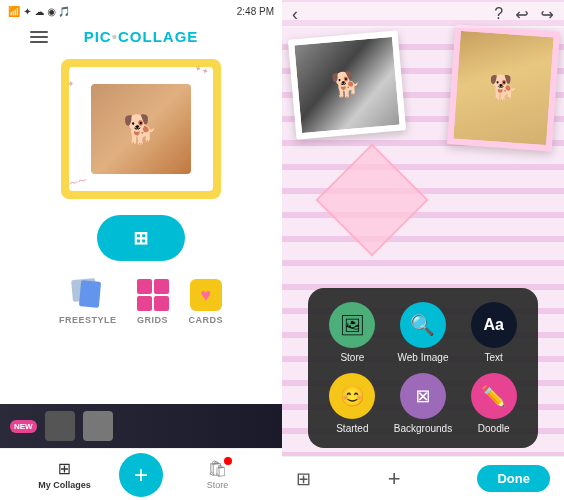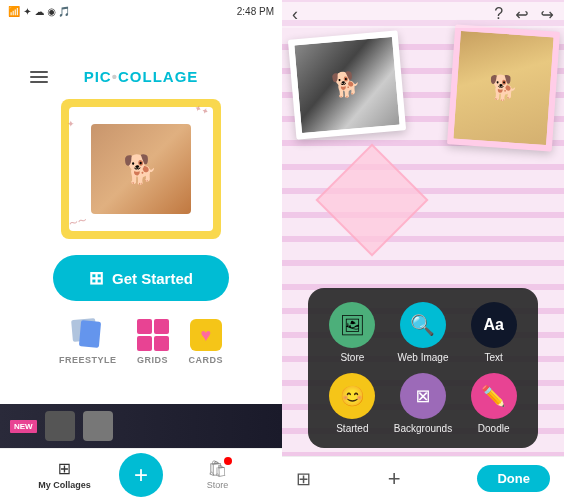--- a/index.html
+++ b/index.html
@@ -36,21 +36,20 @@
     }
     .status-left { display: flex; align-items: center; gap: 3px; }
     .status-right { display: flex; align-items: flex-start; gap: 3px; font-size: 10px; }
 
     .header {
       width: 100%;
       display: flex;
       align-items: center;
       justify-content: space-between;
       padding: 6px 30px;
-      margin-top: 40px;
     }
     .hamburger-icon {
       display: flex; flex-direction: column; gap: 3px; cursor: pointer;
     }
     .hamburger-icon span {
       display: block; width: 18px; height: 2px; background: #555; border-radius: 2px;
     }
     .logo {
       font-size: 15px;
       font-weight: 700;
@@ -179,21 +178,21 @@
       padding: 0 10px;
       gap: 8px;
       overflow: hidden;
     }
     .banner-new {
       background: #e84393;
       color: #fff;
       font-size: 8px;
       font-weight: 700;
       padding: 2px 4px;
-      border-radius: 1px;
+      border-radius: 6px;
     }
     .banner-text {
       color: #aaa;
       font-size: 10px;
       flex: 1;
     }
     .banner-thumb {
       width: 30px; height: 30px;
       background: #555;
       border-radius: 4px;
@@ -423,21 +422,20 @@
     <div class="doodle doodle1">✦✦</div>
     <div class="doodle doodle2">〜〜</div>
     <div class="doodle doodle3">✦</div>
     <div class="collage-dog">
       <div class="dog-placeholder">🐕</div>
     </div>
   </div>
 
   <button class="get-started-btn">
     <span class="btn-icon">⊞</span>
-    <span>Get Started</span>
   </button>
 
   <div class="options-row">
     <div class="option-item">
       <div class="option-icon-freestyle">
         <div class="freestyle-card1"></div>
         <div class="freestyle-card2"></div>
       </div>
       <span class="option-label">FREESTYLE</span>
     </div>

